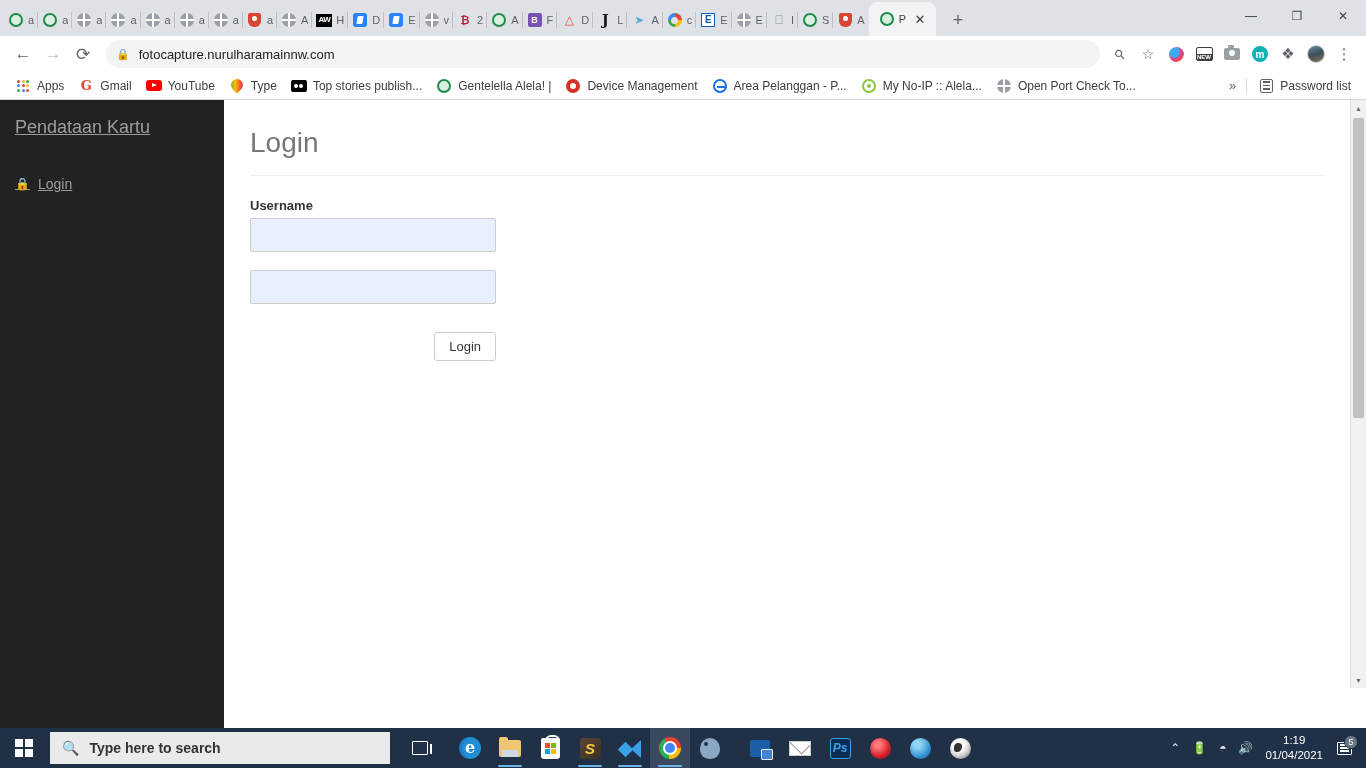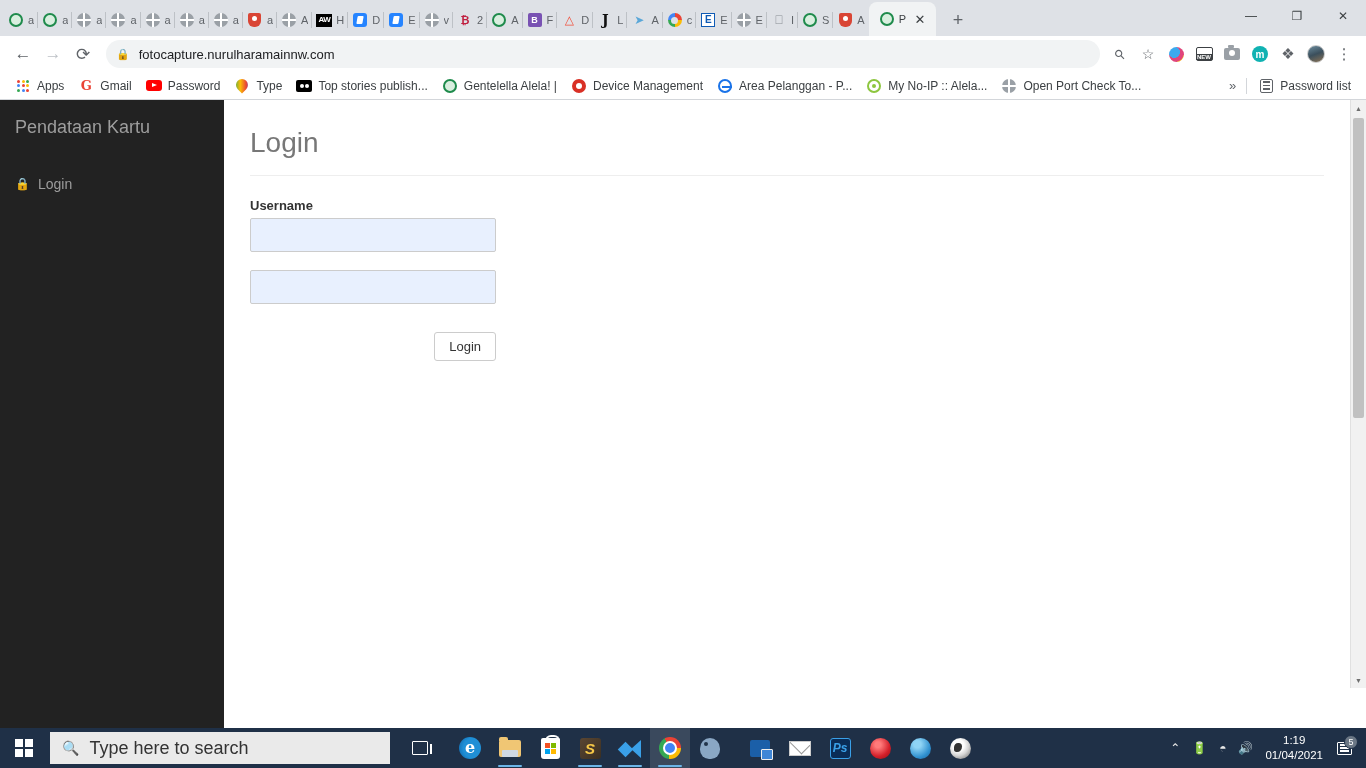--- a/index.html
+++ b/index.html
@@ -172,21 +172,21 @@
   .bmi-gmail { color:#ea4335; font-size:13px; font-weight:bold;
     font-family:"DejaVu Serif",serif; }
 
   
   .viewport {
     position: absolute; left: 0; right: 0; top: 100px; bottom: 0;
     background: #fff; display: flex; overflow: hidden;
   }
   .sidebar {
     width: 224px; flex: 0 0 224px; background: #222; color: #999;
-    display: flex; flex-direction: column;
+    display: flex; flex-direction: column; text-decoration: underline;
   }
   .brandbar {
     height: 54px; background: #222; display: flex; align-items: center;
     padding-left: 15px;
   }
   .brand { font-size: 18px; color: #9d9d9d; font-weight: 400; }
   .sidenav { padding-top: 12px; }
   .sideitem {
     display: flex; align-items: center; padding: 10px 15px;
     font-size: 14px; color: #9d9d9d; cursor: pointer;
@@ -241,21 +241,21 @@
     justify-content: center; cursor: pointer;
   }
   .winlogo { display: grid; grid-template-columns: 8px 8px; grid-template-rows: 8px 8px;
     gap: 2px; }
   .winlogo i { display:block; background:#fff; }
   .searchbox {
     width: 340px; height: 32px; background: #eaeaea; display: flex;
     align-items: center; padding: 0 12px; margin-left: 2px; cursor: text;
   }
   .searchbox .sico { font-size: 14px; color: #333; margin-right: 10px; }
-  .searchbox .stxt { font-size: 18px; color: #333; }
+  .searchbox .stxt { font-size: 14px; color: #333; font-weight: bold; }
   .tbtask {
     width: 40px; height: 40px; display: flex; align-items: center;
     justify-content: center; cursor: pointer; position: relative;
   }
   .tbtask.active { background: rgba(255,255,255,0.12); }
   .tbtask.running::after {
     content:""; position:absolute; left:8px; right:8px; bottom:1px;
     height:2px; background:#6bb5e8; border-radius:1px;
   }
   .tb-gap { width: 10px; }
@@ -599,21 +599,21 @@
     <div class="bm">
       <span class="bmi">
           <span class="bmi-gmail">G</span>
         </span>
       <span>Gmail</span>
     </div>
     <div class="bm">
       <span class="bmi">
           <span class="bmi-yt"></span>
         </span>
-      <span>Password</span>
+      <span>YouTube</span>
     </div>
     <div class="bm">
       <span class="bmi">
           <span class="bmi-maps"></span>
         </span>
       <span>Type</span>
     </div>
     <div class="bm">
       <span class="bmi">
           <span class="bmi-top">

